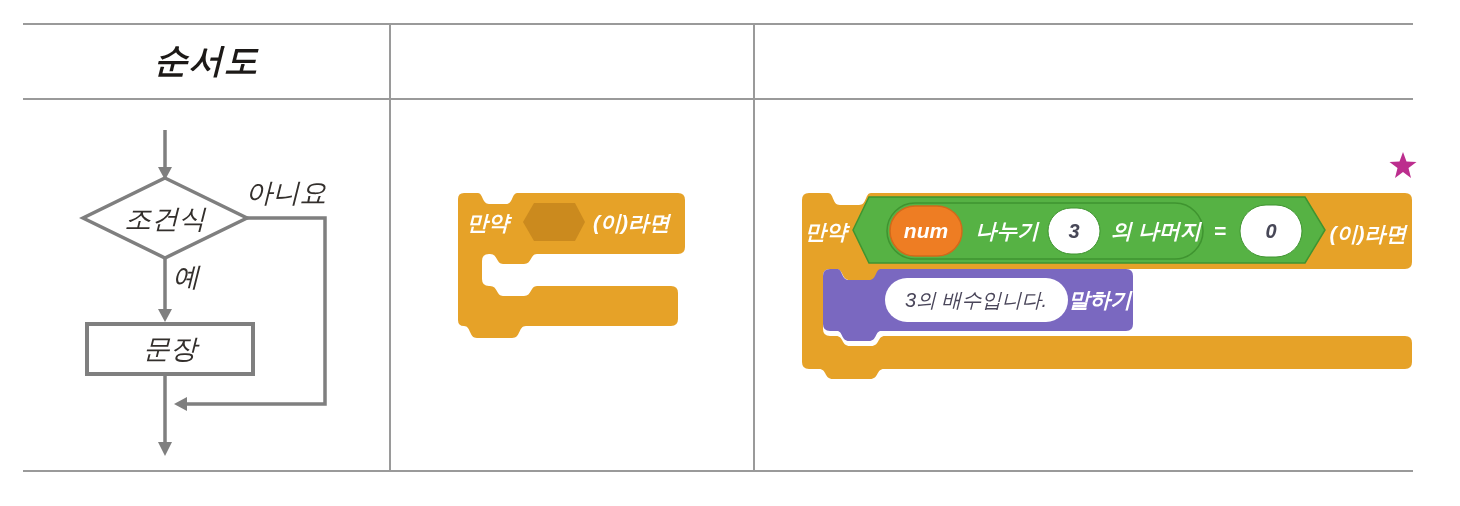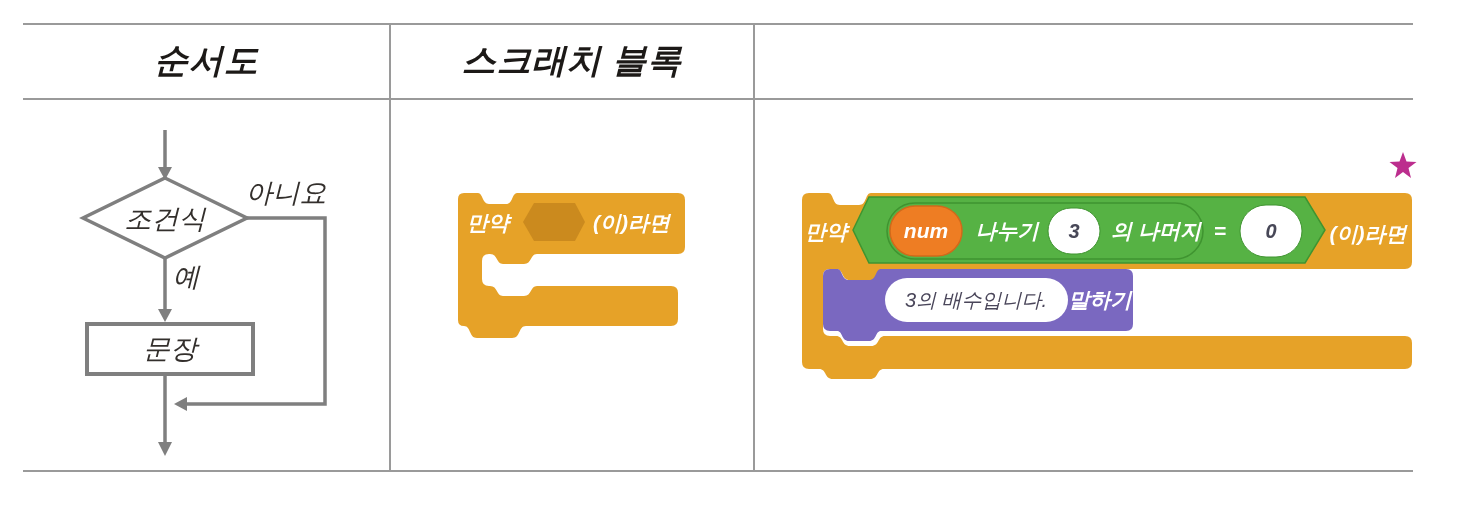--- a/index.html
+++ b/index.html
@@ -22,21 +22,20 @@
 
 <div class="canvas">
 
   <div class="hline" style="top:22px"></div>
   <div class="hline" style="top:97px"></div>
   <div class="hline" style="top:469px"></div>
   <div class="vline" style="left:389px"></div>
   <div class="vline" style="left:753px"></div>
 
   <div class="col-header" style="left:23px;width:367px">순서도</div>
-  <div class="col-header" style="left:390px;width:364px">스크래치 블록</div>
 
   <svg style="left:0;top:98px" width="390" height="373" viewBox="0 98 390 373">
 
     <line x1="165" y1="129" x2="165" y2="168" stroke="#7f7f7f" stroke-width="3.5"></line>
     <polygon points="158,166 172,166 165,179" fill="#7f7f7f"></polygon>
 
     <polyline points="247,217 325,217 325,403 186,403" fill="none" stroke="#7f7f7f" stroke-width="3.5"></polyline>
     <polygon points="187,396 187,410 174,403" fill="#7f7f7f"></polygon>
 
     <polygon points="165,177 247,217 165,257 83,217" fill="#ffffff" stroke="#7f7f7f" stroke-width="3.5"></polygon>

